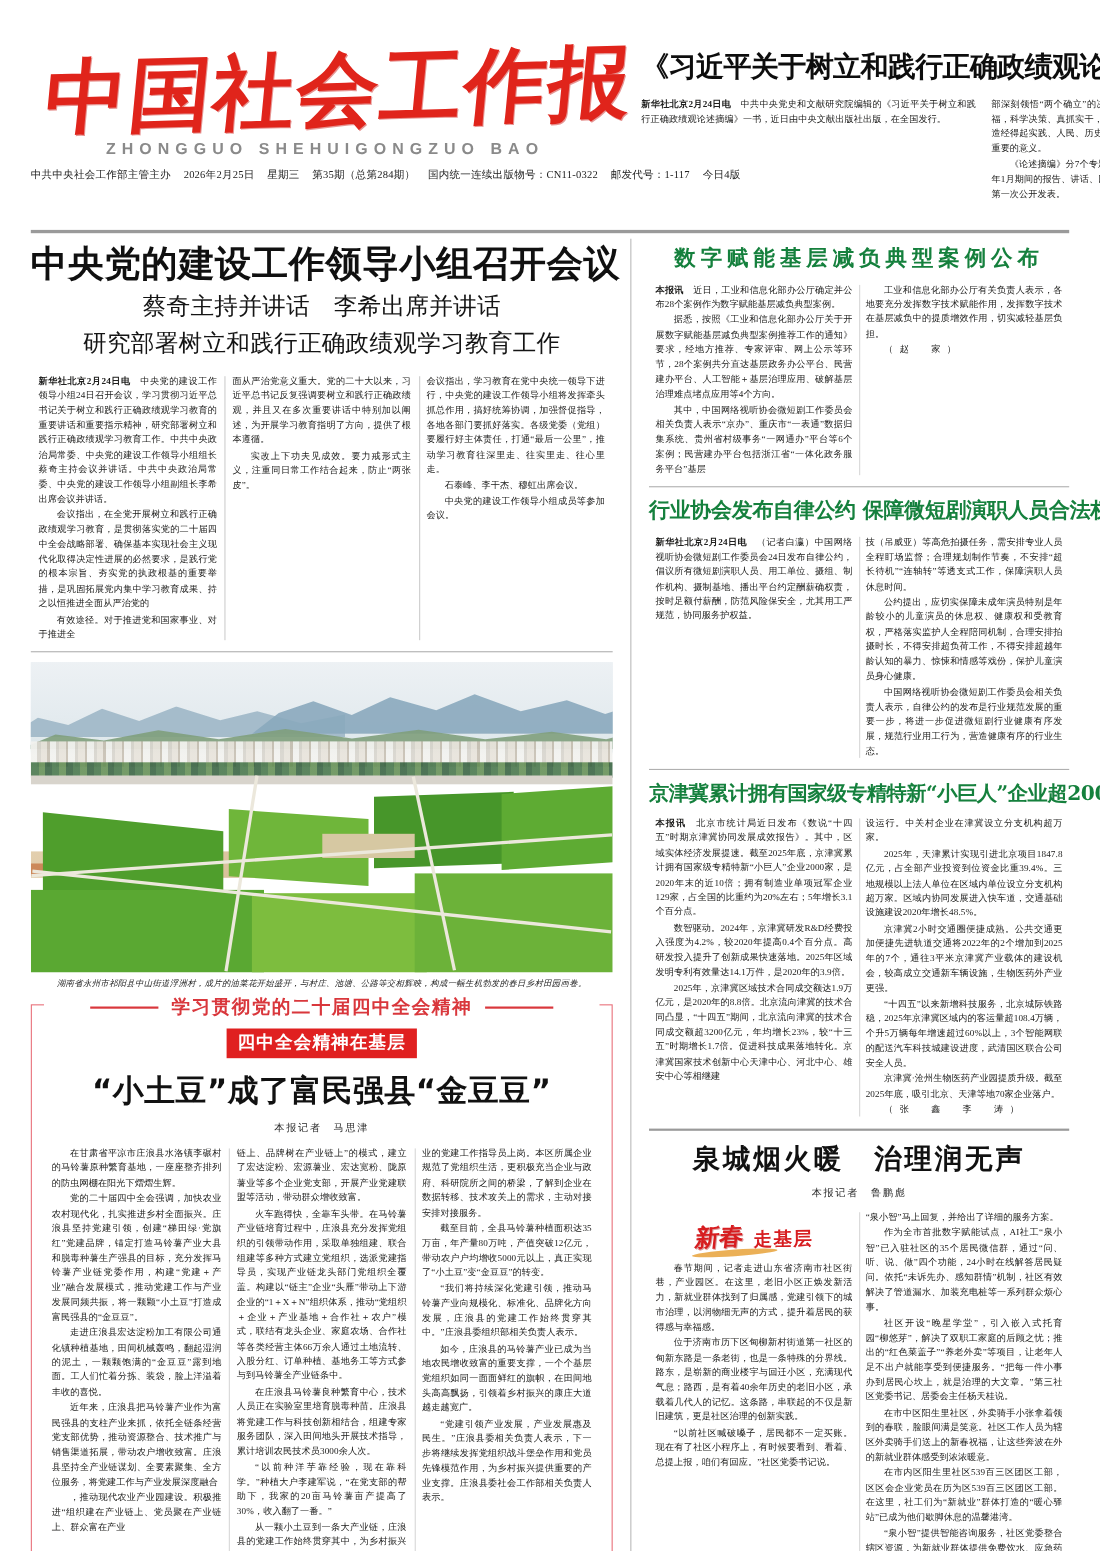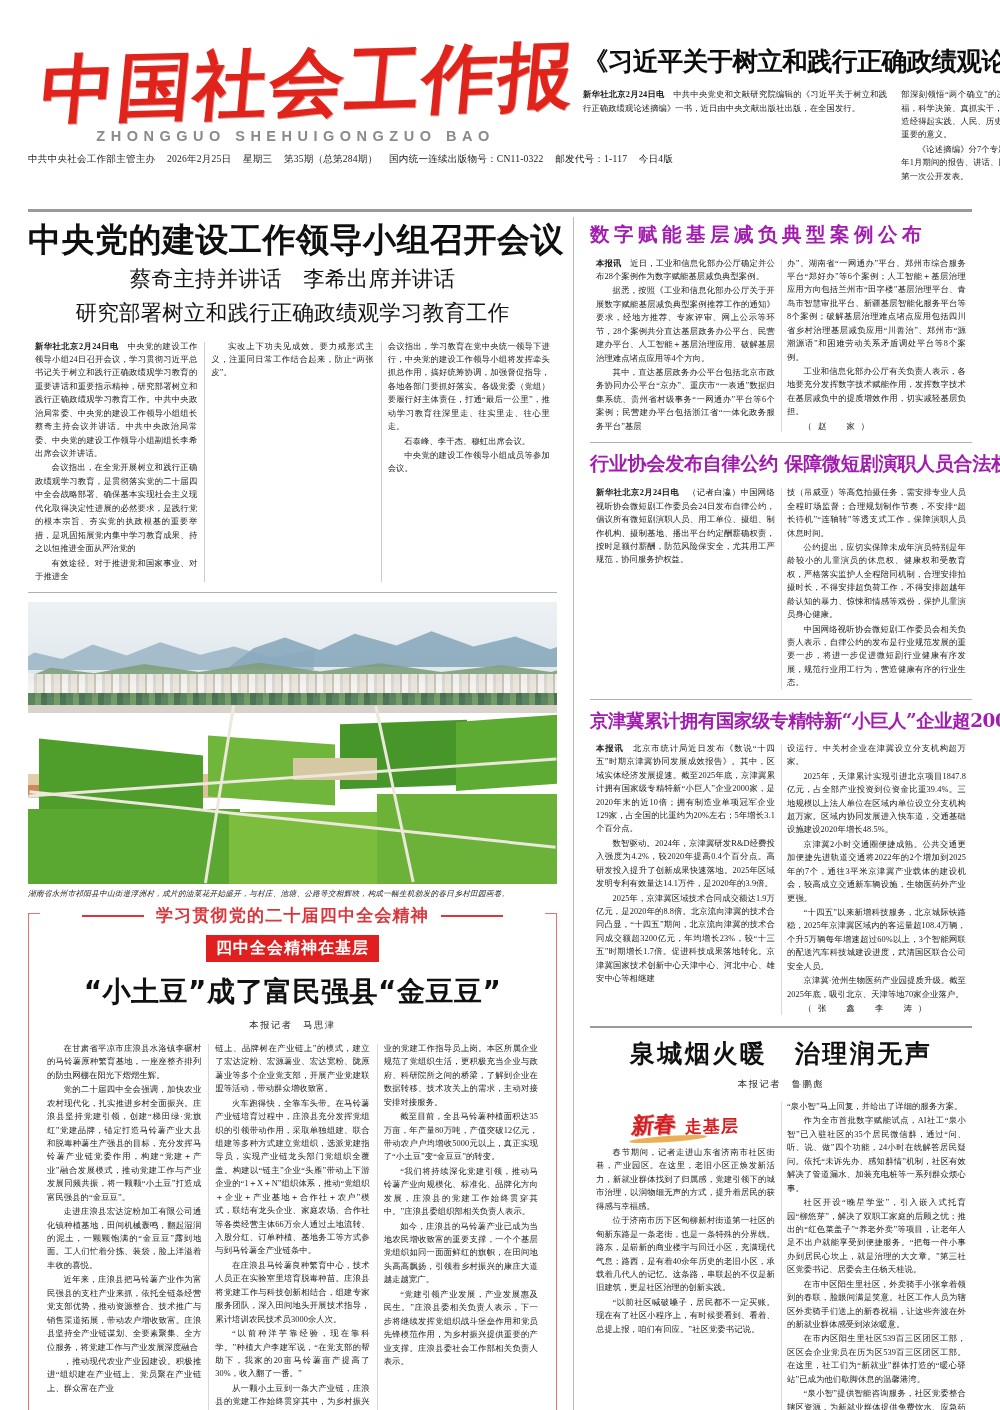--- a/index.html
+++ b/index.html
@@ -133,21 +133,21 @@
     background:repeating-linear-gradient(90deg,#3f7043 0 7px,#5d8a4e 7px 13px,#2f5c39 13px 19px); opacity:.85;}
   .road { position:absolute; left:0; right:0; top:36.5%; height:2.6%; background:#d8d4cc; }
   .bare1 { position:absolute; left:0; top:39%; width:39%; height:13%;
     background:linear-gradient(160deg,#e3cfae,#d8bf99); }
   .bare-red { position:absolute; left:0; top:45%; width:11%; height:6%;
     background:#c4713f; opacity:.75; }
   .fields { position:absolute; left:0; right:0; top:36%; bottom:0; overflow:hidden; }
   .fld { position:absolute; background:#5aa832; }
   .pathline { position:absolute; background:#ece8dc; }
   .photo-cap {
-    font-size:7.6px; color:#1c1c1c; text-align:left; margin-top:5px;
+    font-size:7.6px; color:#1c1c1c; text-align:center; margin-top:5px;
     font-family:"DejaVu Serif",serif; font-style:italic; letter-spacing:.3px;
   }
 
   
   .redbox { border:1.6px solid #e8707a; margin-top:14px; padding:9px 11px 10px 11px; position:relative; }
   .redbox-banner { display:flex; align-items:center; justify-content:center; gap:9px; margin-top:-19px; background:#fff; }
   .banner-line { height:1.4px; background:#d9373c; width:62px; }
   .banner-text {
     font-family:Liberation Serif, serif; font-weight:700; color:#d9373c;
     font-size:17px; letter-spacing:1.2px; white-space:nowrap; padding:0 3px;
@@ -164,21 +164,21 @@
     font-weight:700; font-size:28px; letter-spacing:.5px; white-space:nowrap; color:#111;
   }
   .byline { text-align:center; font-size:9.2px; margin-top:8px; letter-spacing:1.6px; color:#2a2a2a; }
   .redbox-cols { display:flex; margin-top:10px; }
   .redbox-cols .rc { flex:1; padding:0 7px; position:relative; }
   .redbox-cols .rc + .rc:before { content:""; position:absolute; left:0; top:2px; bottom:2px; width:1px; background:#d8d8d8; }
 
   
   .r-headline {
     font-family:"DejaVu Serif","Liberation Serif",serif;
-    font-weight:700; white-space:nowrap; color:#a21caf;
+    font-weight:700; text-align:center; white-space:nowrap; color:#15803d;
   }
   .r-h-spaced { font-size:19.5px; letter-spacing:4.5px; }
   .r-h-tight  { font-size:19px; letter-spacing:-.2px; }
   .r-h-tight2 { font-size:18.4px; letter-spacing:-.4px; }
   .two-col { display:flex; margin-top:9px; }
   .two-col .c { flex:1; padding:0 6px; position:relative; }
   .two-col .c + .c:before { content:""; position:absolute; left:0; top:2px; bottom:2px; width:1px; background:#d8d8d8; }
 
   
   .br-head {
@@ -248,20 +248,21 @@
       <div class="feature-h2">蔡奇主持并讲话　李希出席并讲话</div>
       <div class="feature-h2">研究部署树立和践行正确政绩观学习教育工作</div>
 
       <div class="feature-cols">
         <div class="fc bt">
           <p class="noind"><b class="dateline">新华社北京2月24日电</b>　<span>中央党的建设工作领导小组24日召开会议，学习贯彻习近平总书记关于树立和践行正确政绩观学习教育的重要讲话和重要指示精神，研究部署树立和践行正确政绩观学习教育工作。中共中央政治局常委、中央党的建设工作领导小组组长蔡奇主持会议并讲话。中共中央政治局常委、中央党的建设工作领导小组副组长李希出席会议并讲话。</span></p>
           <p>会议指出，在全党开展树立和践行正确政绩观学习教育，是贯彻落实党的二十届四中全会战略部署、确保基本实现社会主义现代化取得决定性进展的必然要求，是践行党的根本宗旨、夯实党的执政根基的重要举措，是巩固拓展党内集中学习教育成果、持之以恒推进全面从严治党的</p>
           <p>有效途径。对于推进党和国家事业、对于推进全</p>
         </div>
         <div class="fc bt">
+          <p class="noind">面从严治党意义重大。党的二十大以来，习近平总书记反复强调要树立和践行正确政绩观，并且又在多次重要讲话中特别加以阐述，为开展学习教育指明了方向，提供了根本遵循。</p>
           <p>实改上下功夫见成效。要力戒形式主义，注重同日常工作结合起来，防止“两张皮”。</p>
         </div>
         <div class="fc bt">
           <p class="noind">会议指出，学习教育在党中央统一领导下进行，中央党的建设工作领导小组将发挥牵头抓总作用，搞好统筹协调，加强督促指导，各地各部门要抓好落实。各级党委（党组）要履行好主体责任，打通“最后一公里”，推动学习教育往深里走、往实里走、往心里走。</p>
           <p>石泰峰、李干杰、穆虹出席会议。</p>
           <p>中央党的建设工作领导小组成员等参加会议。</p>
         </div>
       </div>
 
       <div class="hr-thin"></div>
@@ -332,24 +333,23 @@
     </div>
 
     <div class="right-col">
 
       <div>
         <div class="r-headline r-h-spaced">数字赋能基层减负典型案例公布</div>
         <div class="two-col">
           <div class="c bt">
             <p class="noind"><b class="dateline">本报讯</b>　<span>近日，工业和信息化部办公厅确定并公布28个案例作为数字赋能基层减负典型案例。</span></p>
             <p>据悉，按照《工业和信息化部办公厅关于开展数字赋能基层减负典型案例推荐工作的通知》要求，经地方推荐、专家评审、网上公示等环节，28个案例共分直达基层政务办公平台、民营建办平台、人工智能＋基层治理应用、破解基层治理难点堵点应用等4个方向。</p>
-            <p>其中，直达基层政务办公平台包括北京市政务协同办公平台“京办”、重庆市“一表通”数据归集系统、贵州省村级事务“一网通办”平台等6个案例；民营建办平台包括浙江省“一体化政务服务平台”基层</p>
-          </div>
-          <div class="c bt">
-            <p class="noind">办”、湖南省“一网通办”平台、郑州市综合服务平台“郑好办”等6个案例；人工智能＋基层治理应用方向包括兰州市“田字楼”基层治理平台、青岛市智慧审批平台、新疆基层智能化服务平台等8个案例；破解基层治理难点堵点应用包括四川省乡村治理基层减负应用“川善治”、郑州市“源潮源语”和困难劳动关系矛盾调处平台等8个案例。</p>
+            <p>其中，中国网络视听协会微短剧工作委员会相关负责人表示“京办”、重庆市“一表通”数据归集系统、贵州省村级事务“一网通办”平台等6个案例；民营建办平台包括浙江省“一体化政务服务平台”基层</p>
+          </div>
+          <div class="c bt">
             <p>工业和信息化部办公厅有关负责人表示，各地要充分发挥数字技术赋能作用，发挥数字技术在基层减负中的提质增效作用，切实减轻基层负担。</p>
             <p class="sig">（赵　家）</p>
           </div>
         </div>
       </div>
 
       <div class="hr-thin"></div>
 
       <div>
         <div class="r-headline r-h-tight">行业协会发布自律公约 保障微短剧演职人员合法权益</div>

